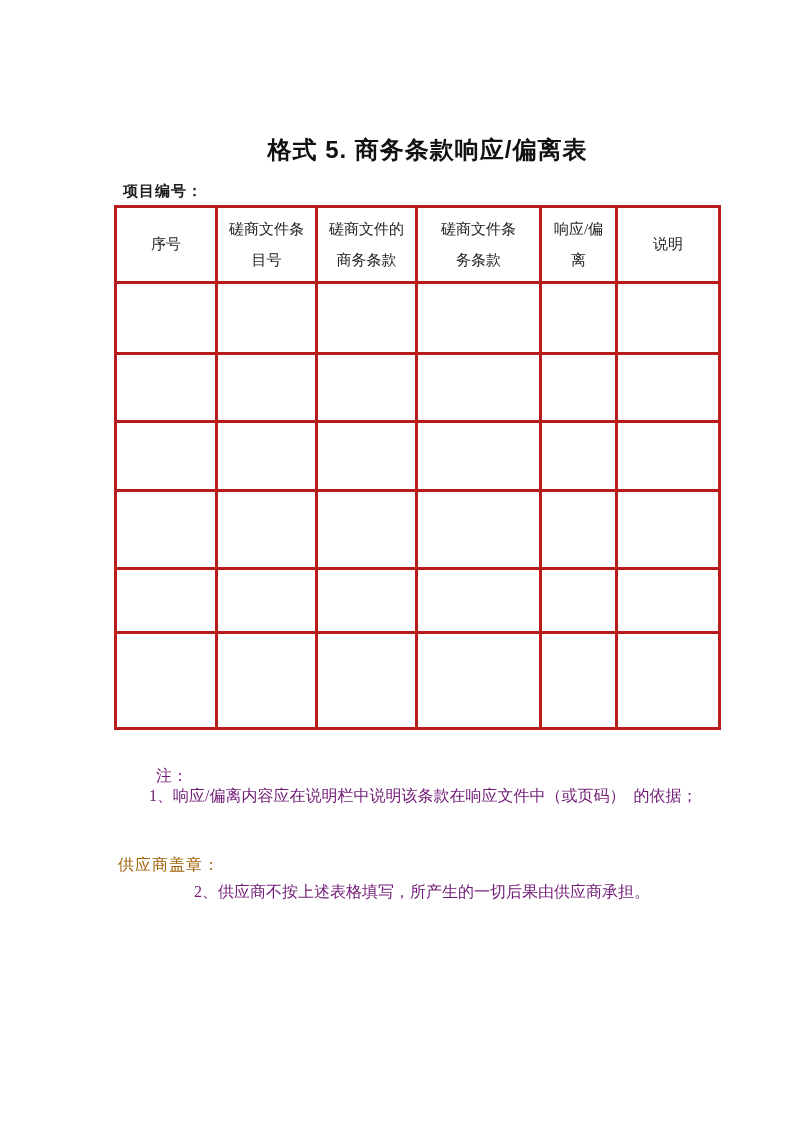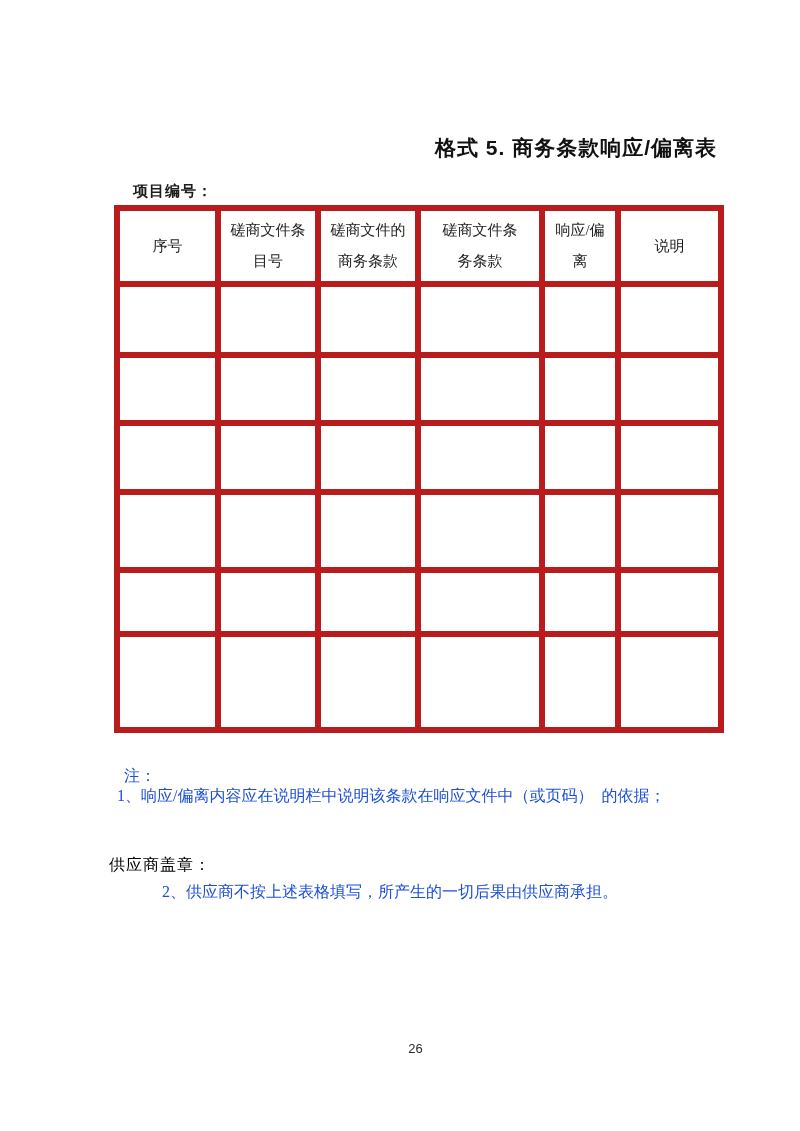--- a/index.html
+++ b/index.html
@@ -9,52 +9,51 @@
     height: 1131px;
     position: relative;
     font-family: "Liberation Serif", serif;
     color: #1c1c1c;
     overflow: hidden;
   }
   .page { position: absolute; left: 0; top: 0; width: 800px; height: 1131px; background: #ffffff; }
 
   .doc-title {
     position: absolute;
-    left: 114px;
+    left: 126px;
     top: 134px;
     width: 603px;
-    text-align: right;
+    text-align: center;
     font-family: "Liberation Sans", sans-serif;
     font-weight: bold;
-    font-size: 21px;
+    font-size: 24px;
     letter-spacing: 1px;
     color: #111111;
   }
 
   .project-number {
     position: absolute;
     left: 123px;
     top: 182px;
     font-size: 15px;
     font-weight: bold;
     color: #1c1c1c;
     letter-spacing: 1px;
-    margin-left: 10px;
   }
 
   table.response-table {
     position: absolute;
     left: 114px;
     top: 205px;
     width: 604px;
     border-collapse: collapse;
     table-layout: fixed;
   }
   .response-table th, .response-table td {
-    border: 6px solid #b91c1c;
+    border: 3px solid #b91c1c;
     padding: 0;
     vertical-align: middle;
     text-align: center;
   }
   .response-table th {
     font-size: 15px;
     font-weight: normal;
     line-height: 31px;
     white-space: pre-line;
     color: #1c1c1c;
@@ -62,38 +61,38 @@
   }
   .response-table tbody tr:nth-child(1) td { height: 71px; }
   .response-table tbody tr:nth-child(2) td { height: 68px; }
   .response-table tbody tr:nth-child(3) td { height: 69px; }
   .response-table tbody tr:nth-child(4) td { height: 78px; }
   .response-table tbody tr:nth-child(5) td { height: 64px; }
   .response-table tbody tr:nth-child(6) td { height: 96px; }
 
   .notes {
     position: absolute;
-    left: 100px;
+    left: 132px;
     top: 746px;
     width: 620px;
     font-size: 16px;
-    color: #1d4ed8;
+    color: #701a75;
   }
   .note-line { display: block; white-space: pre-wrap; line-height: 20px; }
   .note-line-1 { margin-bottom: 22px; }
   .note-label { display: inline-block; }
   .note-item-1 { display: inline-block; margin-left: 17px; }
   .note-item-2 { display: inline-block; margin-left: 38px; margin-top: 14px; }
 
   .seal-line {
     position: absolute;
-    left: 109px;
+    left: 118px;
     top: 855px;
     font-size: 16px;
-    color: #000000;
+    color: #a16207;
     letter-spacing: 1px;
   }
   .legal-line {
     position: absolute;
     left: 122px;
     top: 889px;
     font-size: 16px;
     color: #1c1c1c;
     letter-spacing: 1px;
   }
@@ -198,15 +197,14 @@
       <span class="note-label">注：</span><span class="note-item-1">1、响应/偏离内容应在说明栏中说明该条款在响应文件中（或页码）  的依据；</span>
     </span>
     <span class="note-line">
       <span class="note-item-2">2、供应商不按上述表格填写，所产生的一切后果由供应商承担。</span>
     </span>
   </div>
 
   <div class="seal-line">供应商盖章：</div>
 
 
-  <div class="page-number">26</div>
 
 </div>
 
 </body></html>

